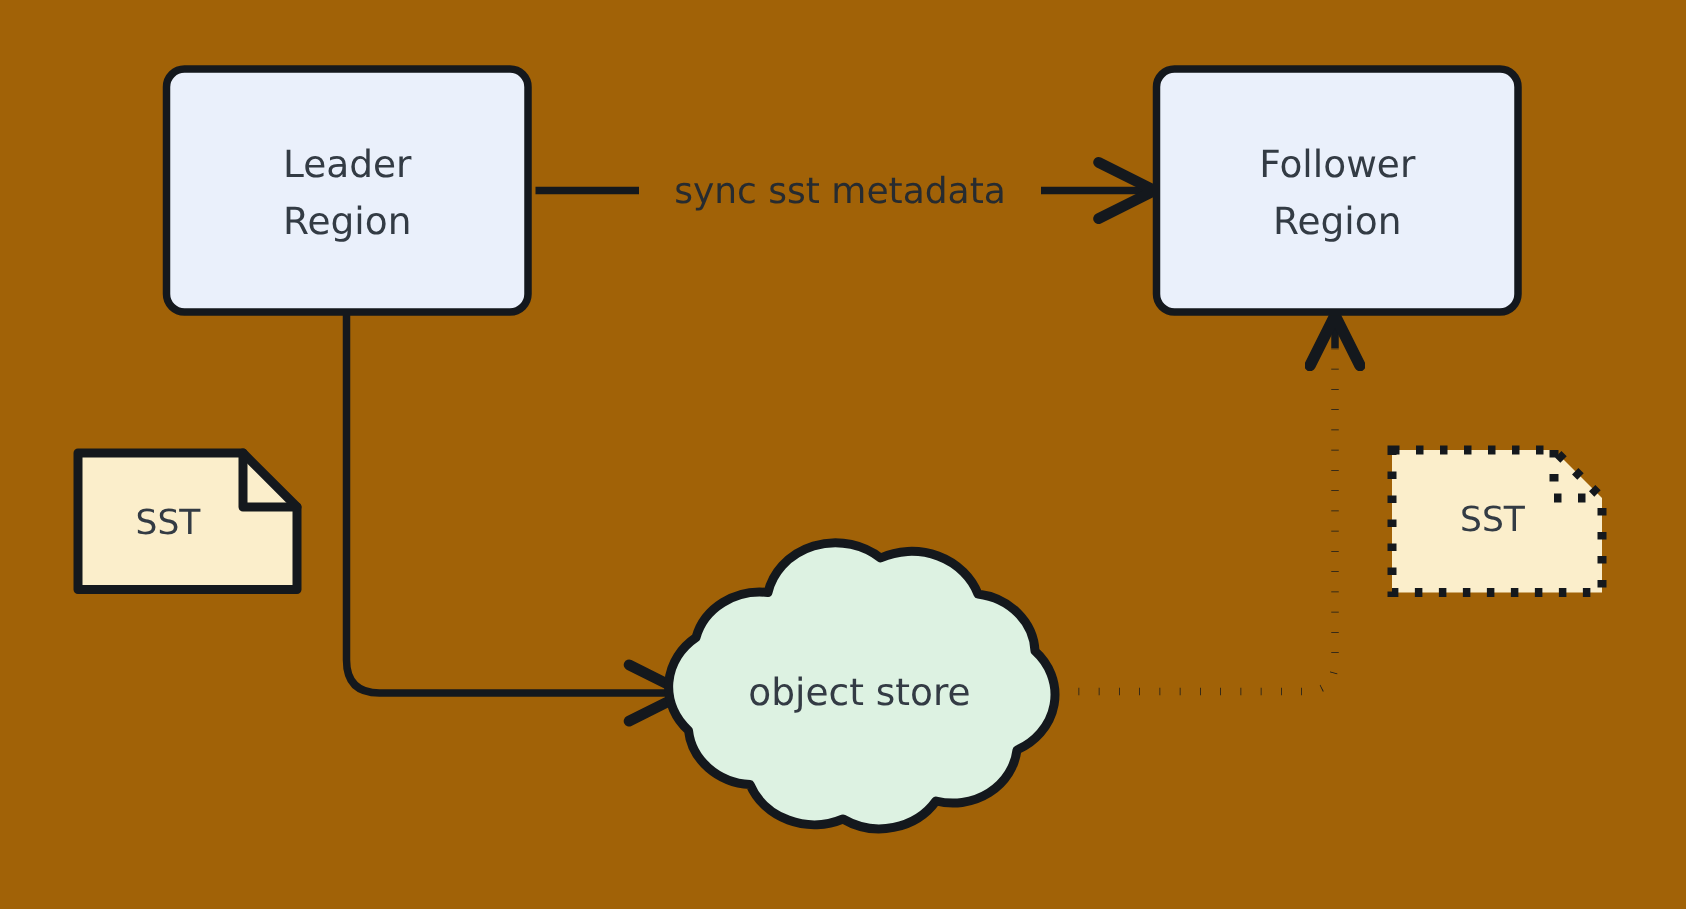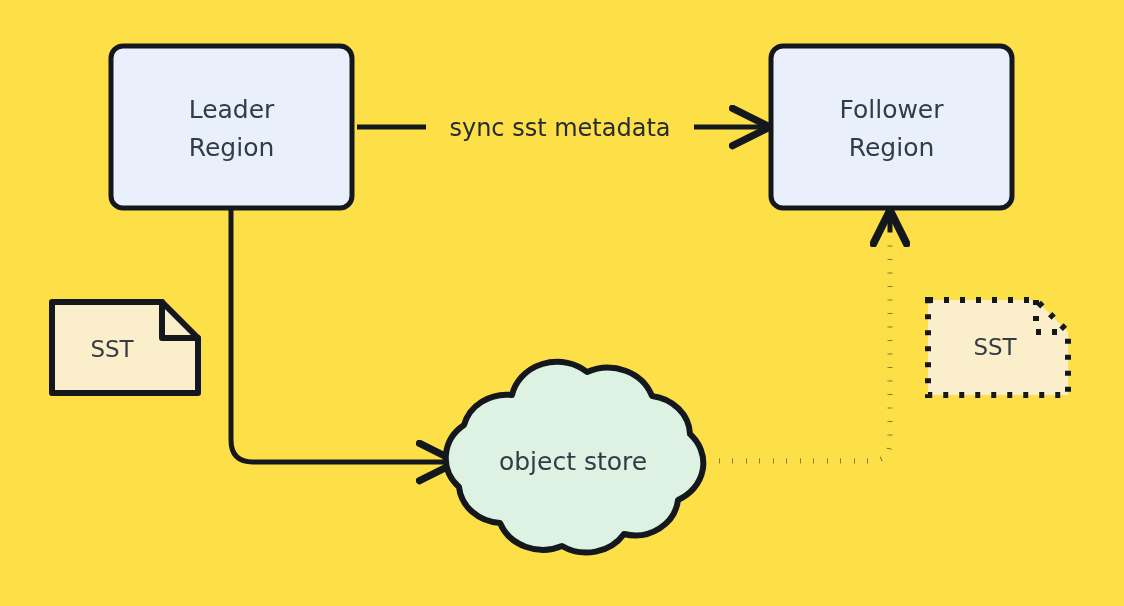--- a/index.html
+++ b/index.html
@@ -10,21 +10,21 @@
   body {
     width: 1124px;
     height: 606px;
     font-family: "DejaVu Sans", "Liberation Sans", sans-serif;
     overflow: hidden;
   }
   #diagram-root {
     position: relative;
     width: 1124px;
     height: 606px;
-    background: #fde047;
+    background: #a16207;
   }
   svg.canvas {
     display: block;
     width: 1124px;
     height: 606px;
   }
   .node-label {
     font-family: "DejaVu Sans", "Liberation Sans", sans-serif;
     font-size: 25px;
     fill: #333b44;

